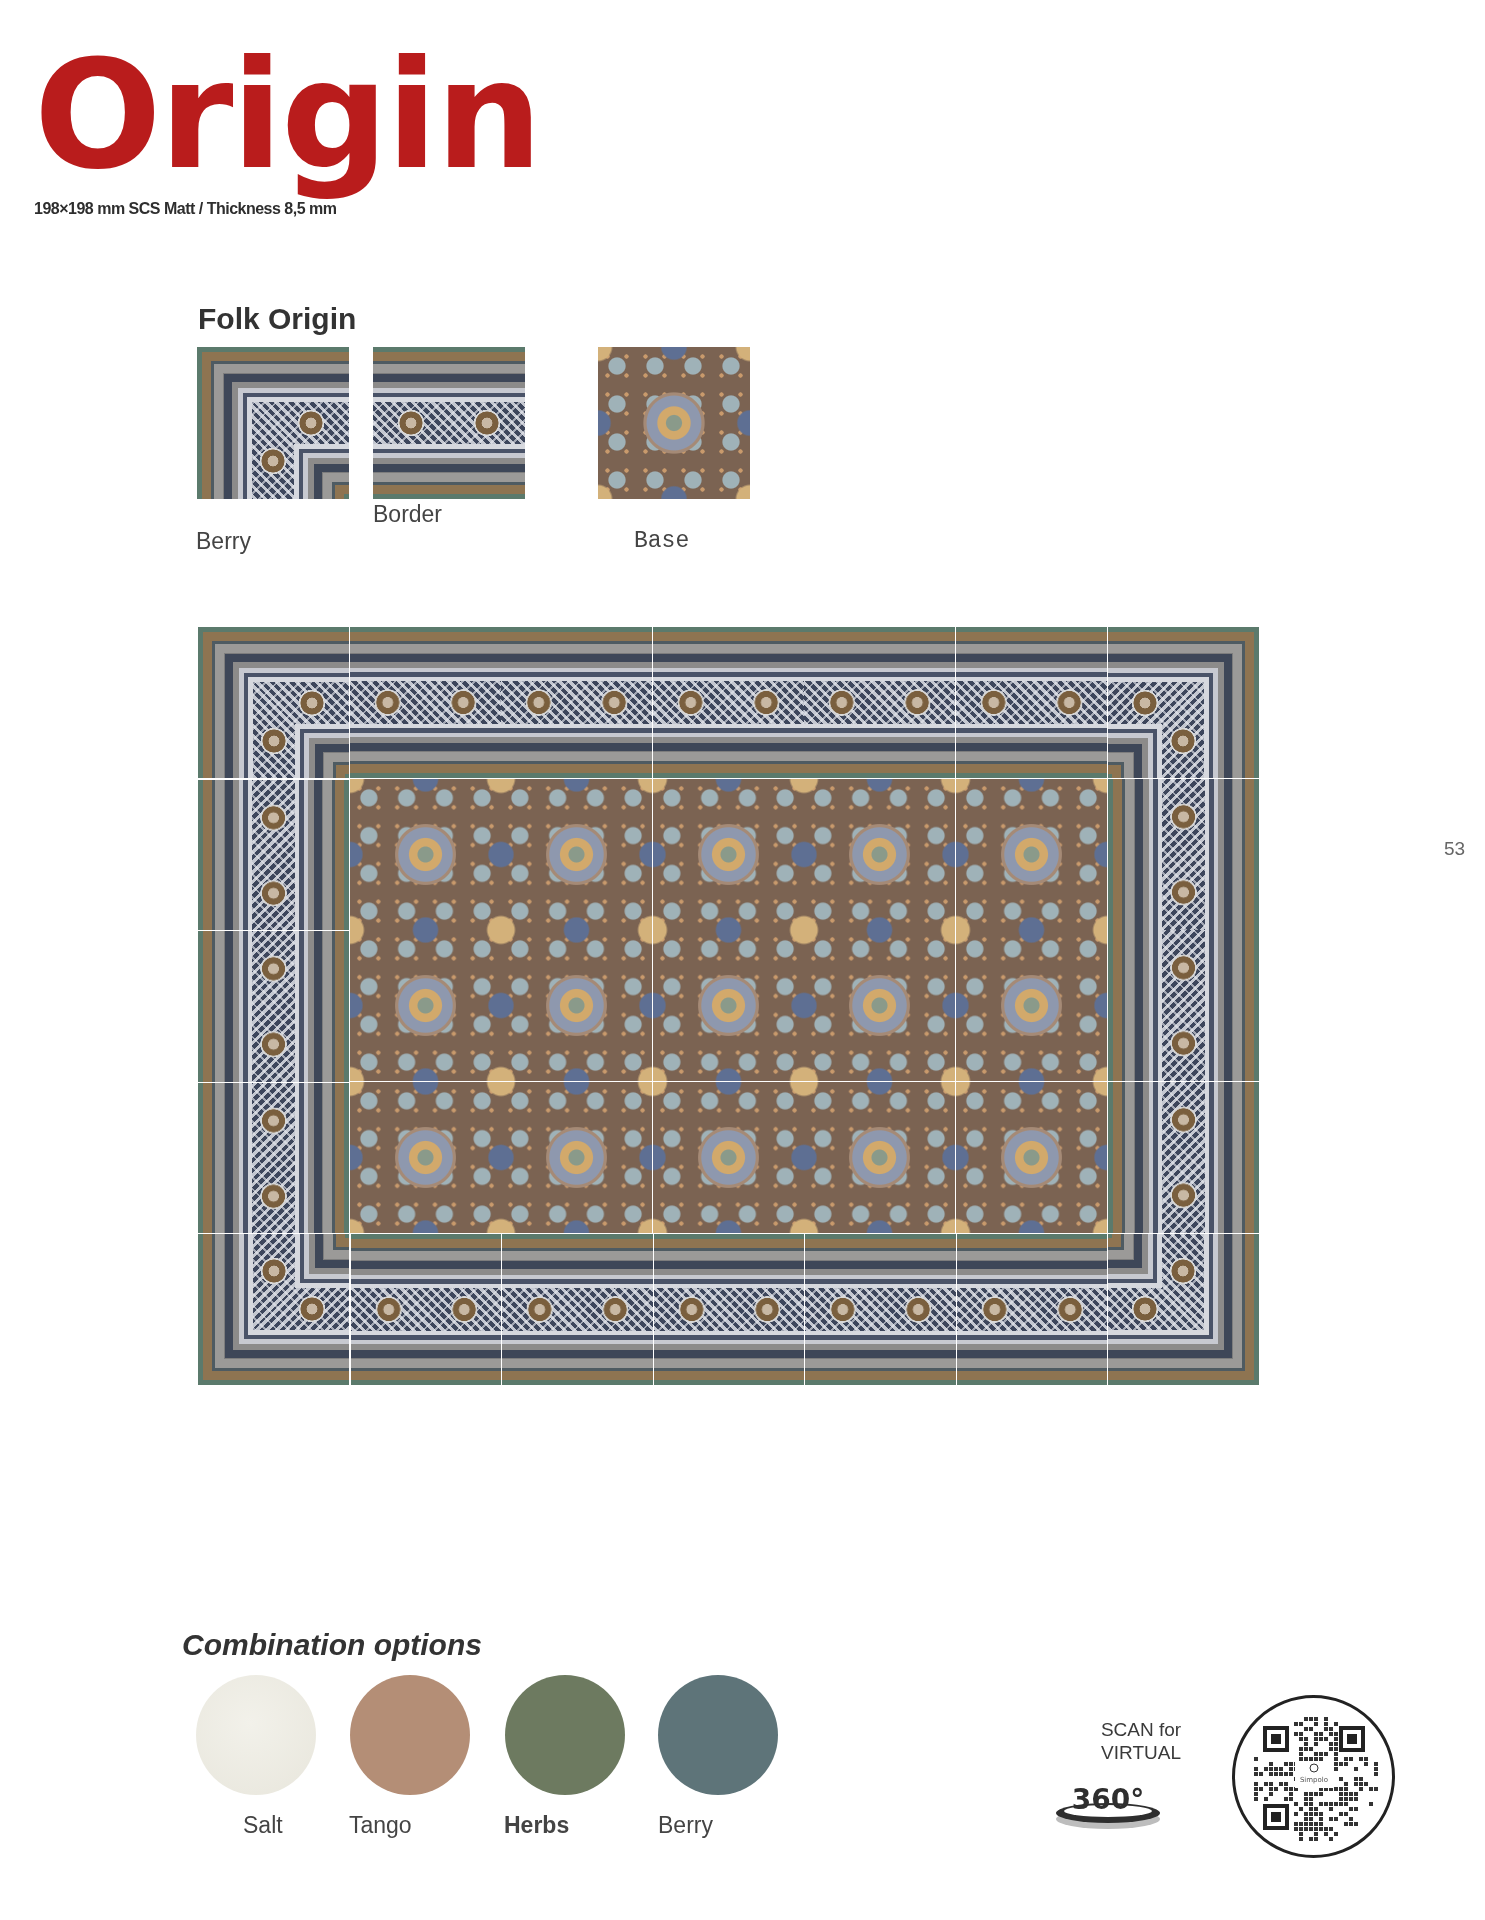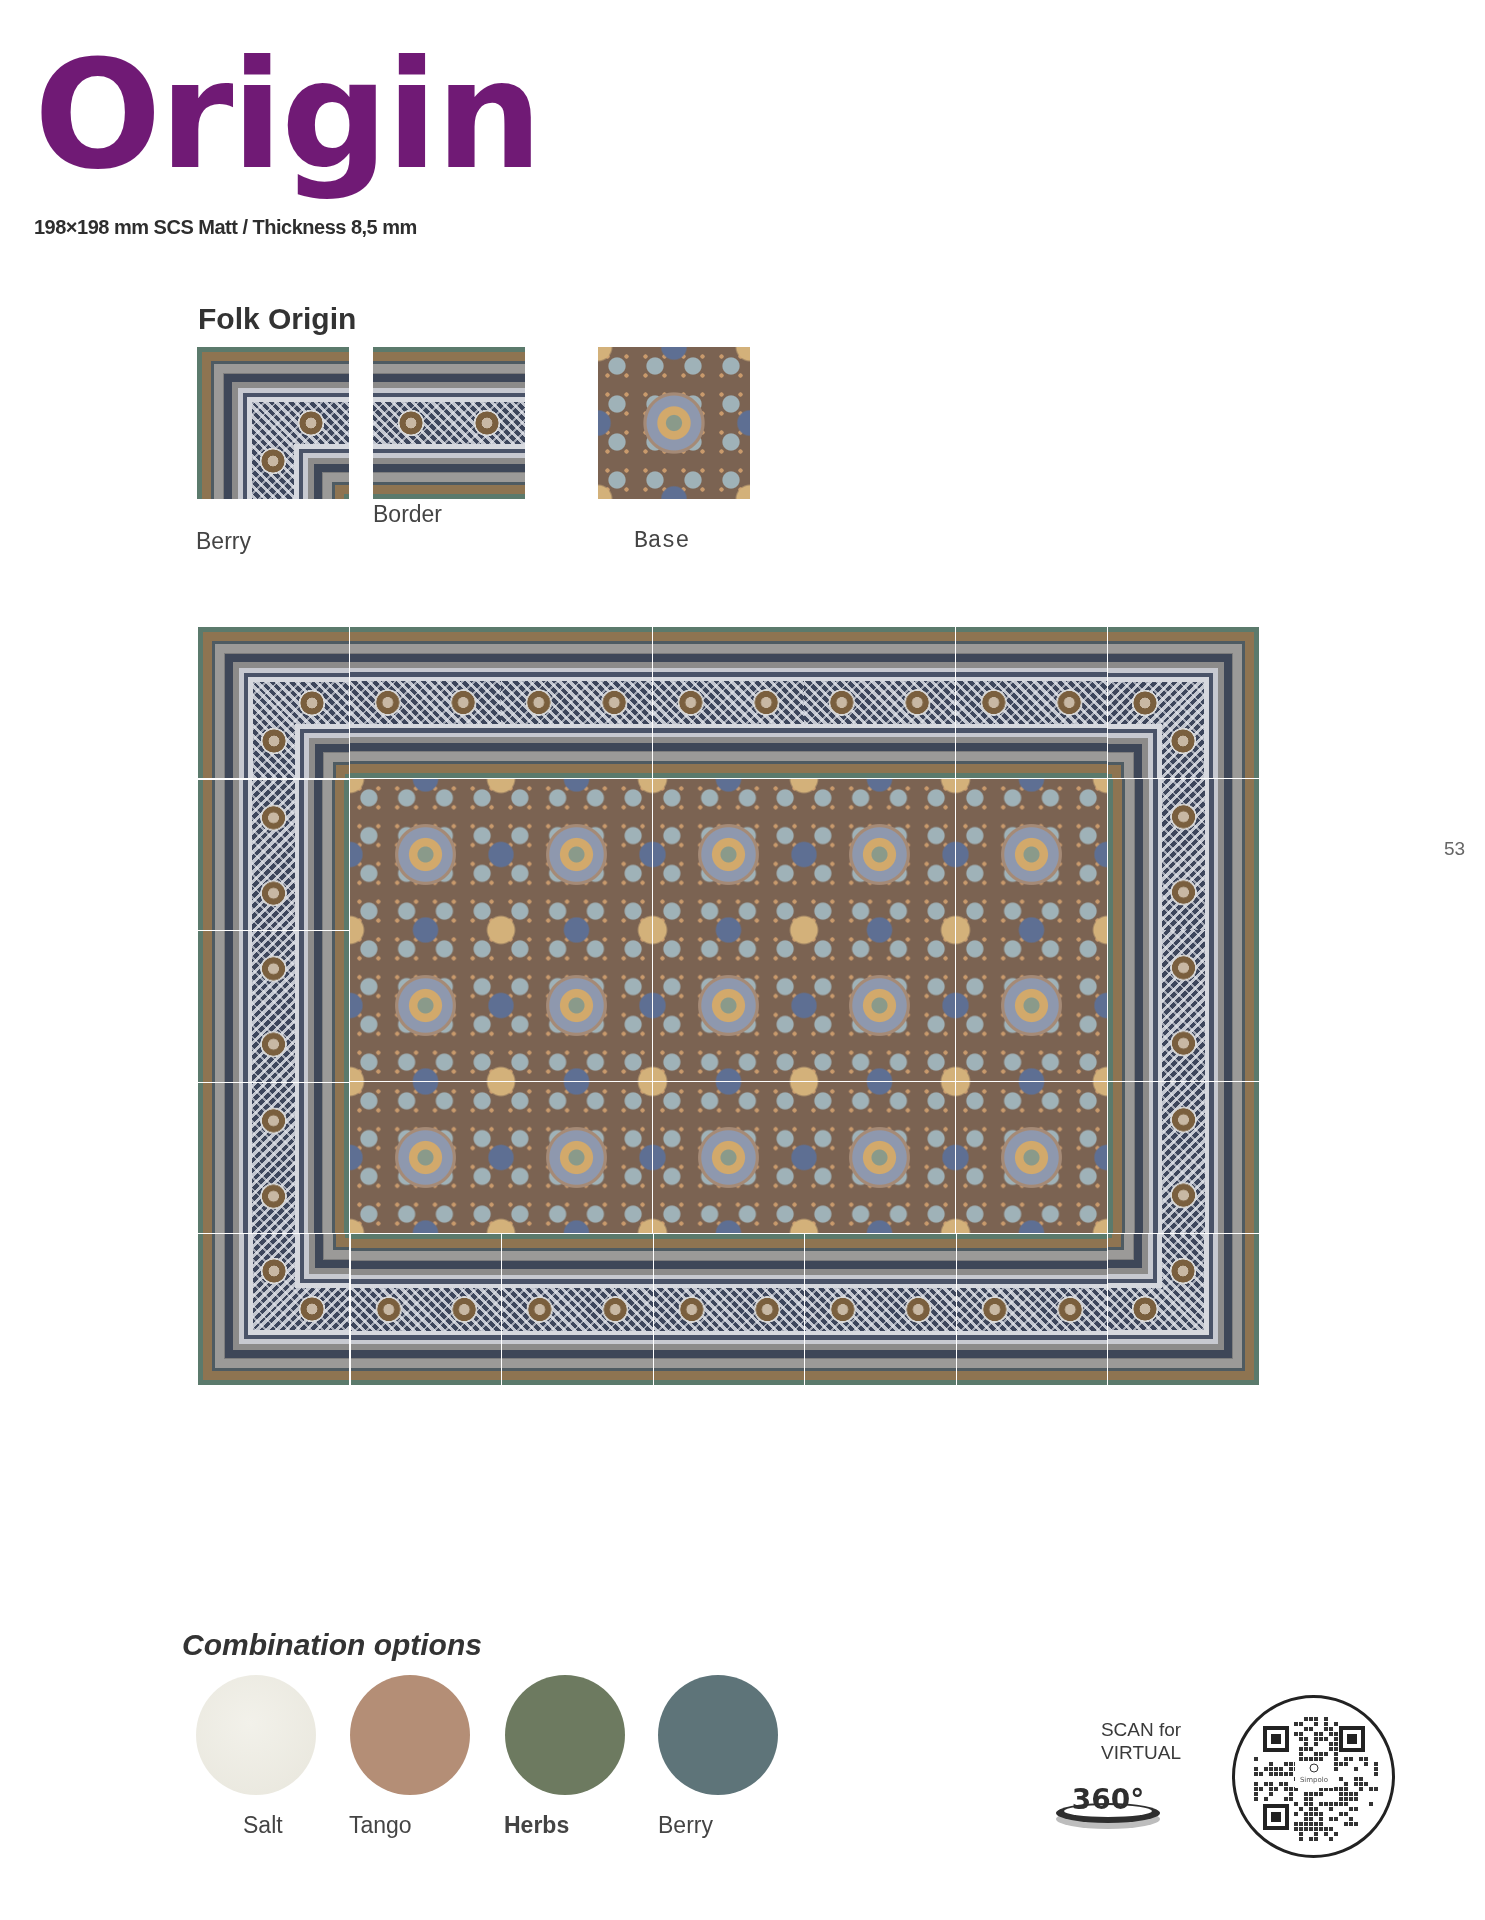--- a/index.html
+++ b/index.html
@@ -1,19 +1,19 @@
 <!DOCTYPE html>
 <html><head>
 <meta charset="utf-8">
 <style>
   html,body{margin:0;padding:0;background:#fff;}
   body{width:1485px;height:1920px;position:relative;overflow:hidden;font-family:"Liberation Sans","DejaVu Sans",sans-serif;color:#2b2b2b;}
   .abs{position:absolute;}
-  .title{left:34px;top:40px;font-size:150px;font-weight:700;color:#701a75;letter-spacing:-2px;line-height:1;font-family:"DejaVu Sans","Liberation Sans",sans-serif;}
-  .subtitle{left:34px;top:216px;font-size:20px;font-weight:700;color:#2e2e2e;letter-spacing:-0.5px;}
+  .title{left:34px;top:40px;font-size:150px;font-weight:700;color:#b91c1c;letter-spacing:-2px;line-height:1;font-family:"DejaVu Sans","Liberation Sans",sans-serif;}
+  .subtitle{left:34px;top:200px;font-size:16px;font-weight:700;color:#2e2e2e;letter-spacing:-0.5px;}
   .section-title{font-size:30px;font-weight:700;color:#333;}
   .label{font-size:23px;color:#444;font-weight:400;}
   .page-num{left:1444px;top:838px;font-size:19px;color:#666;}
 
   
   .tile{position:absolute;width:152px;height:152px;box-sizing:border-box;overflow:hidden;}
   .t-base{
     background-color:#7b6352;
     background-image:
       radial-gradient(circle at 50% 50%, #8a9a8a 0 7%, #d2a96b 8% 15%, #8e98ae 16% 25%, #a58a76 26% 28%, transparent 29%),

